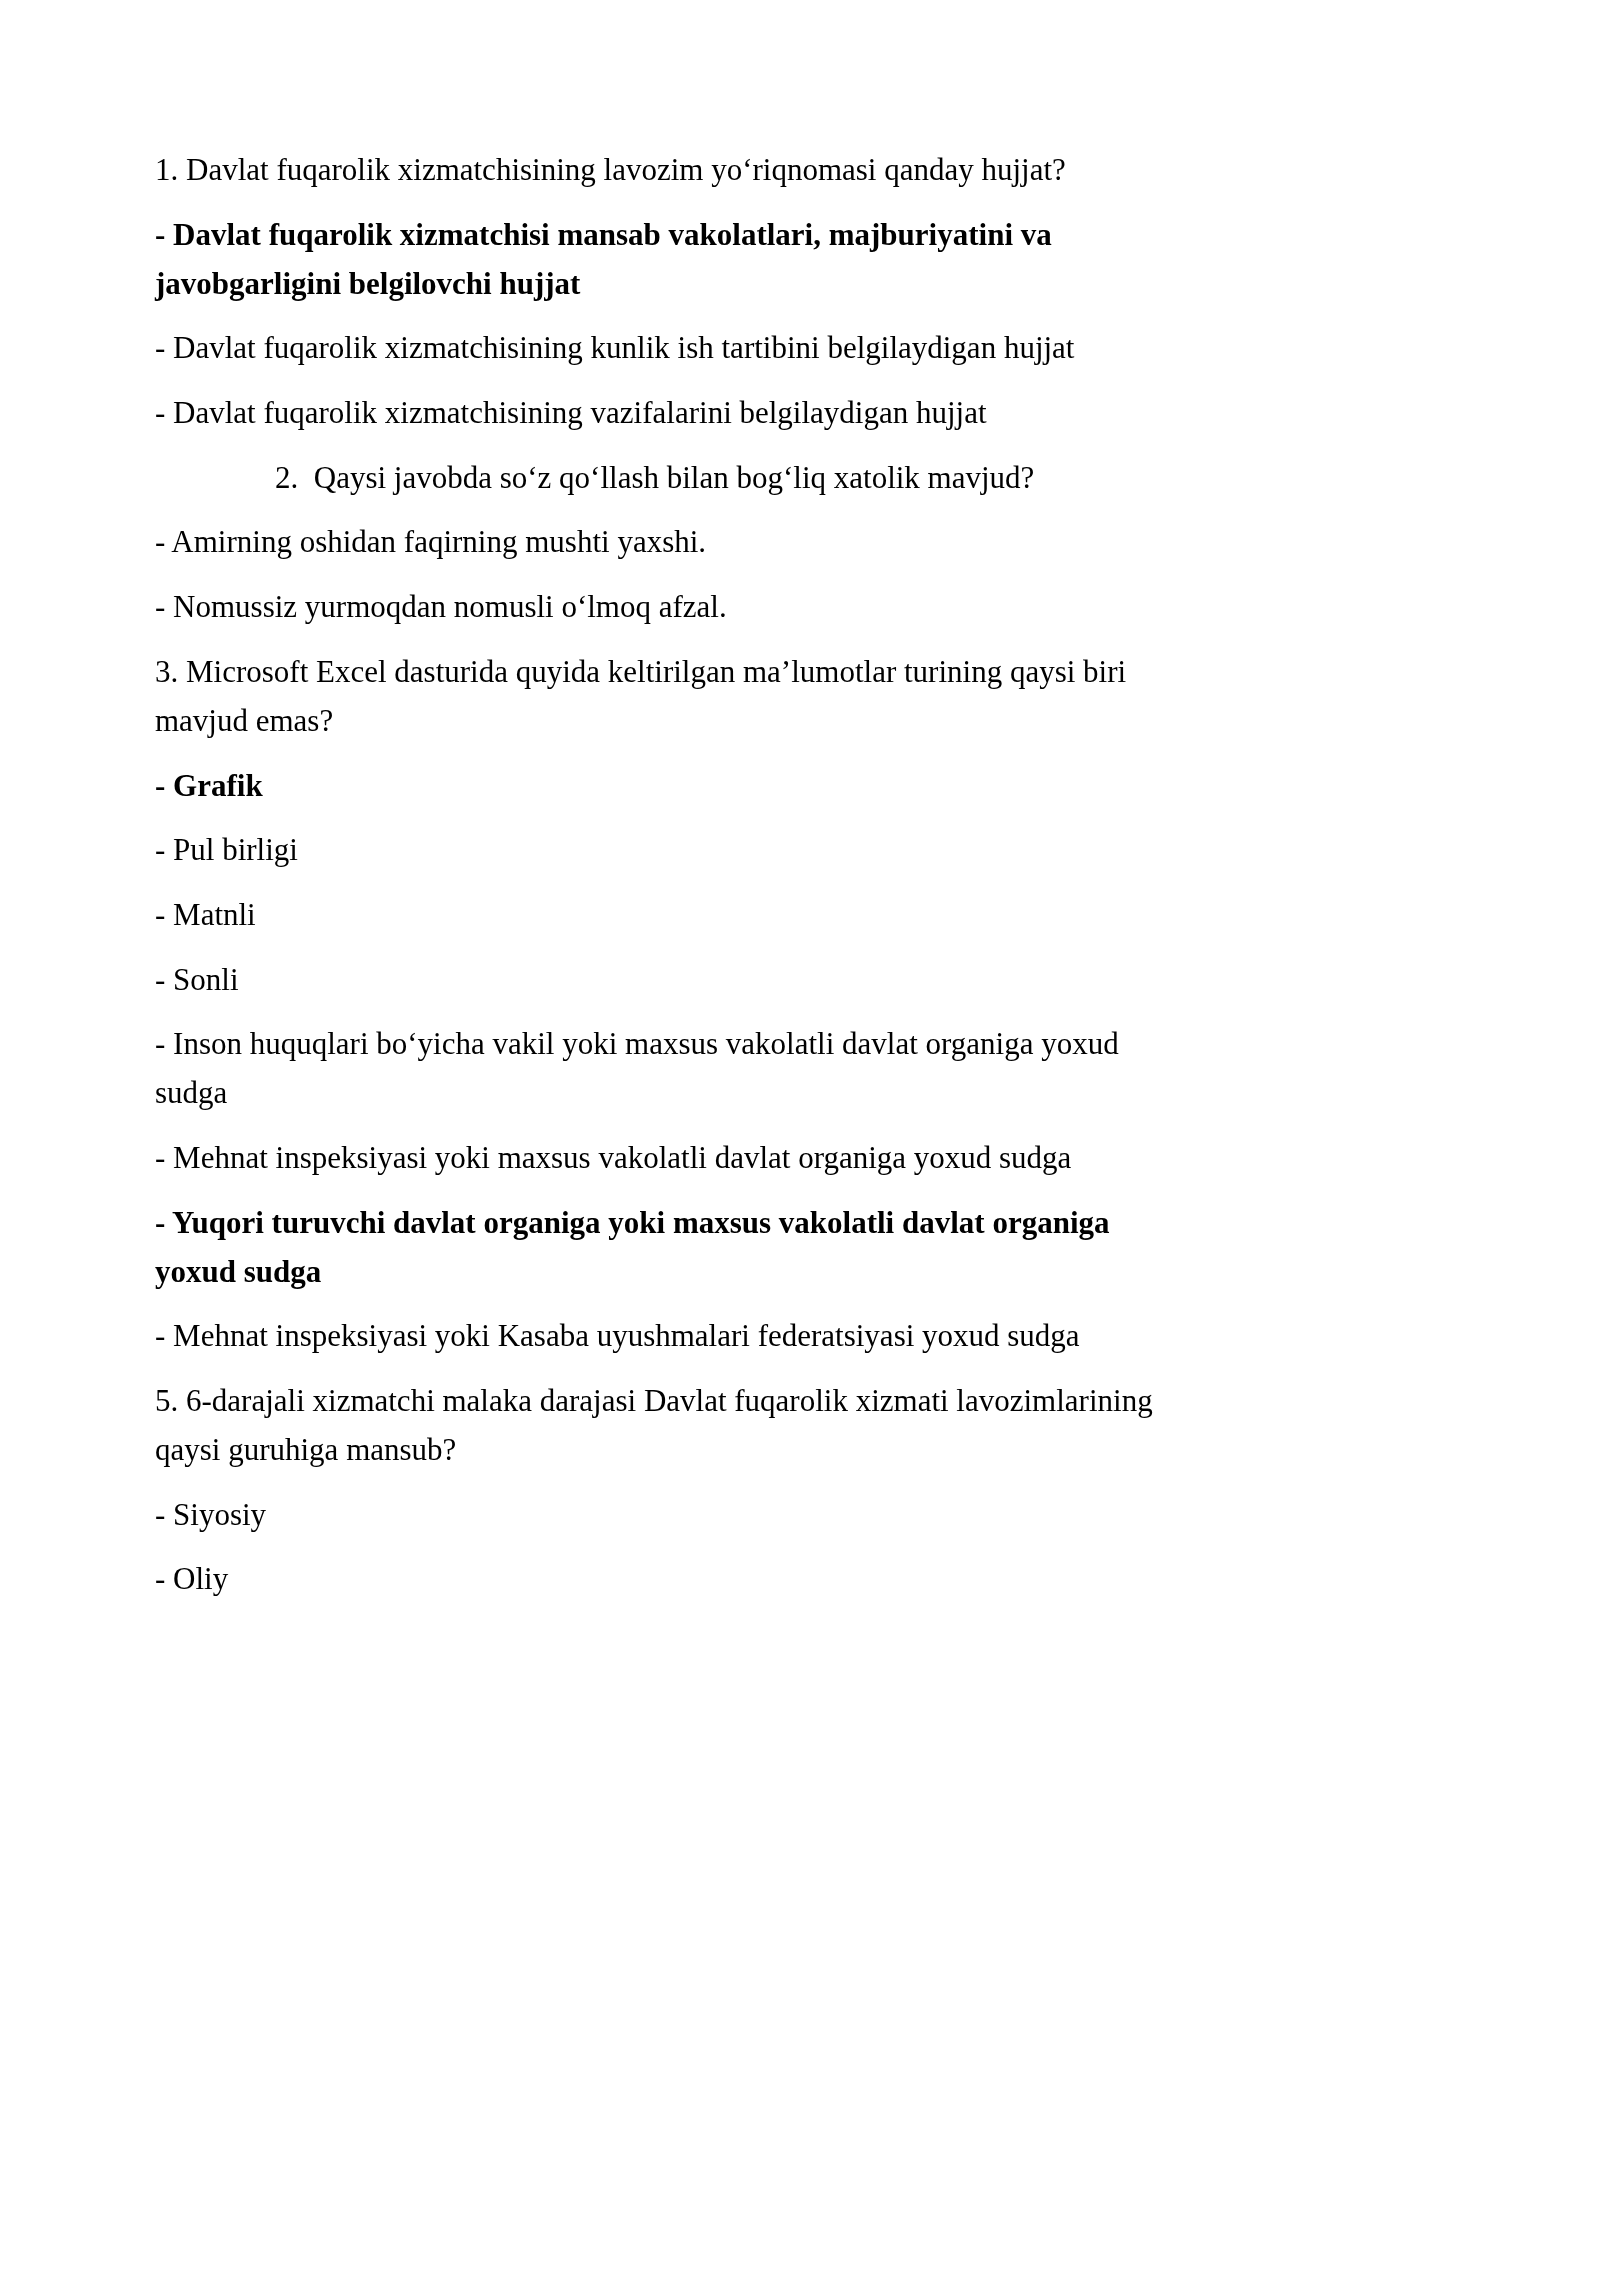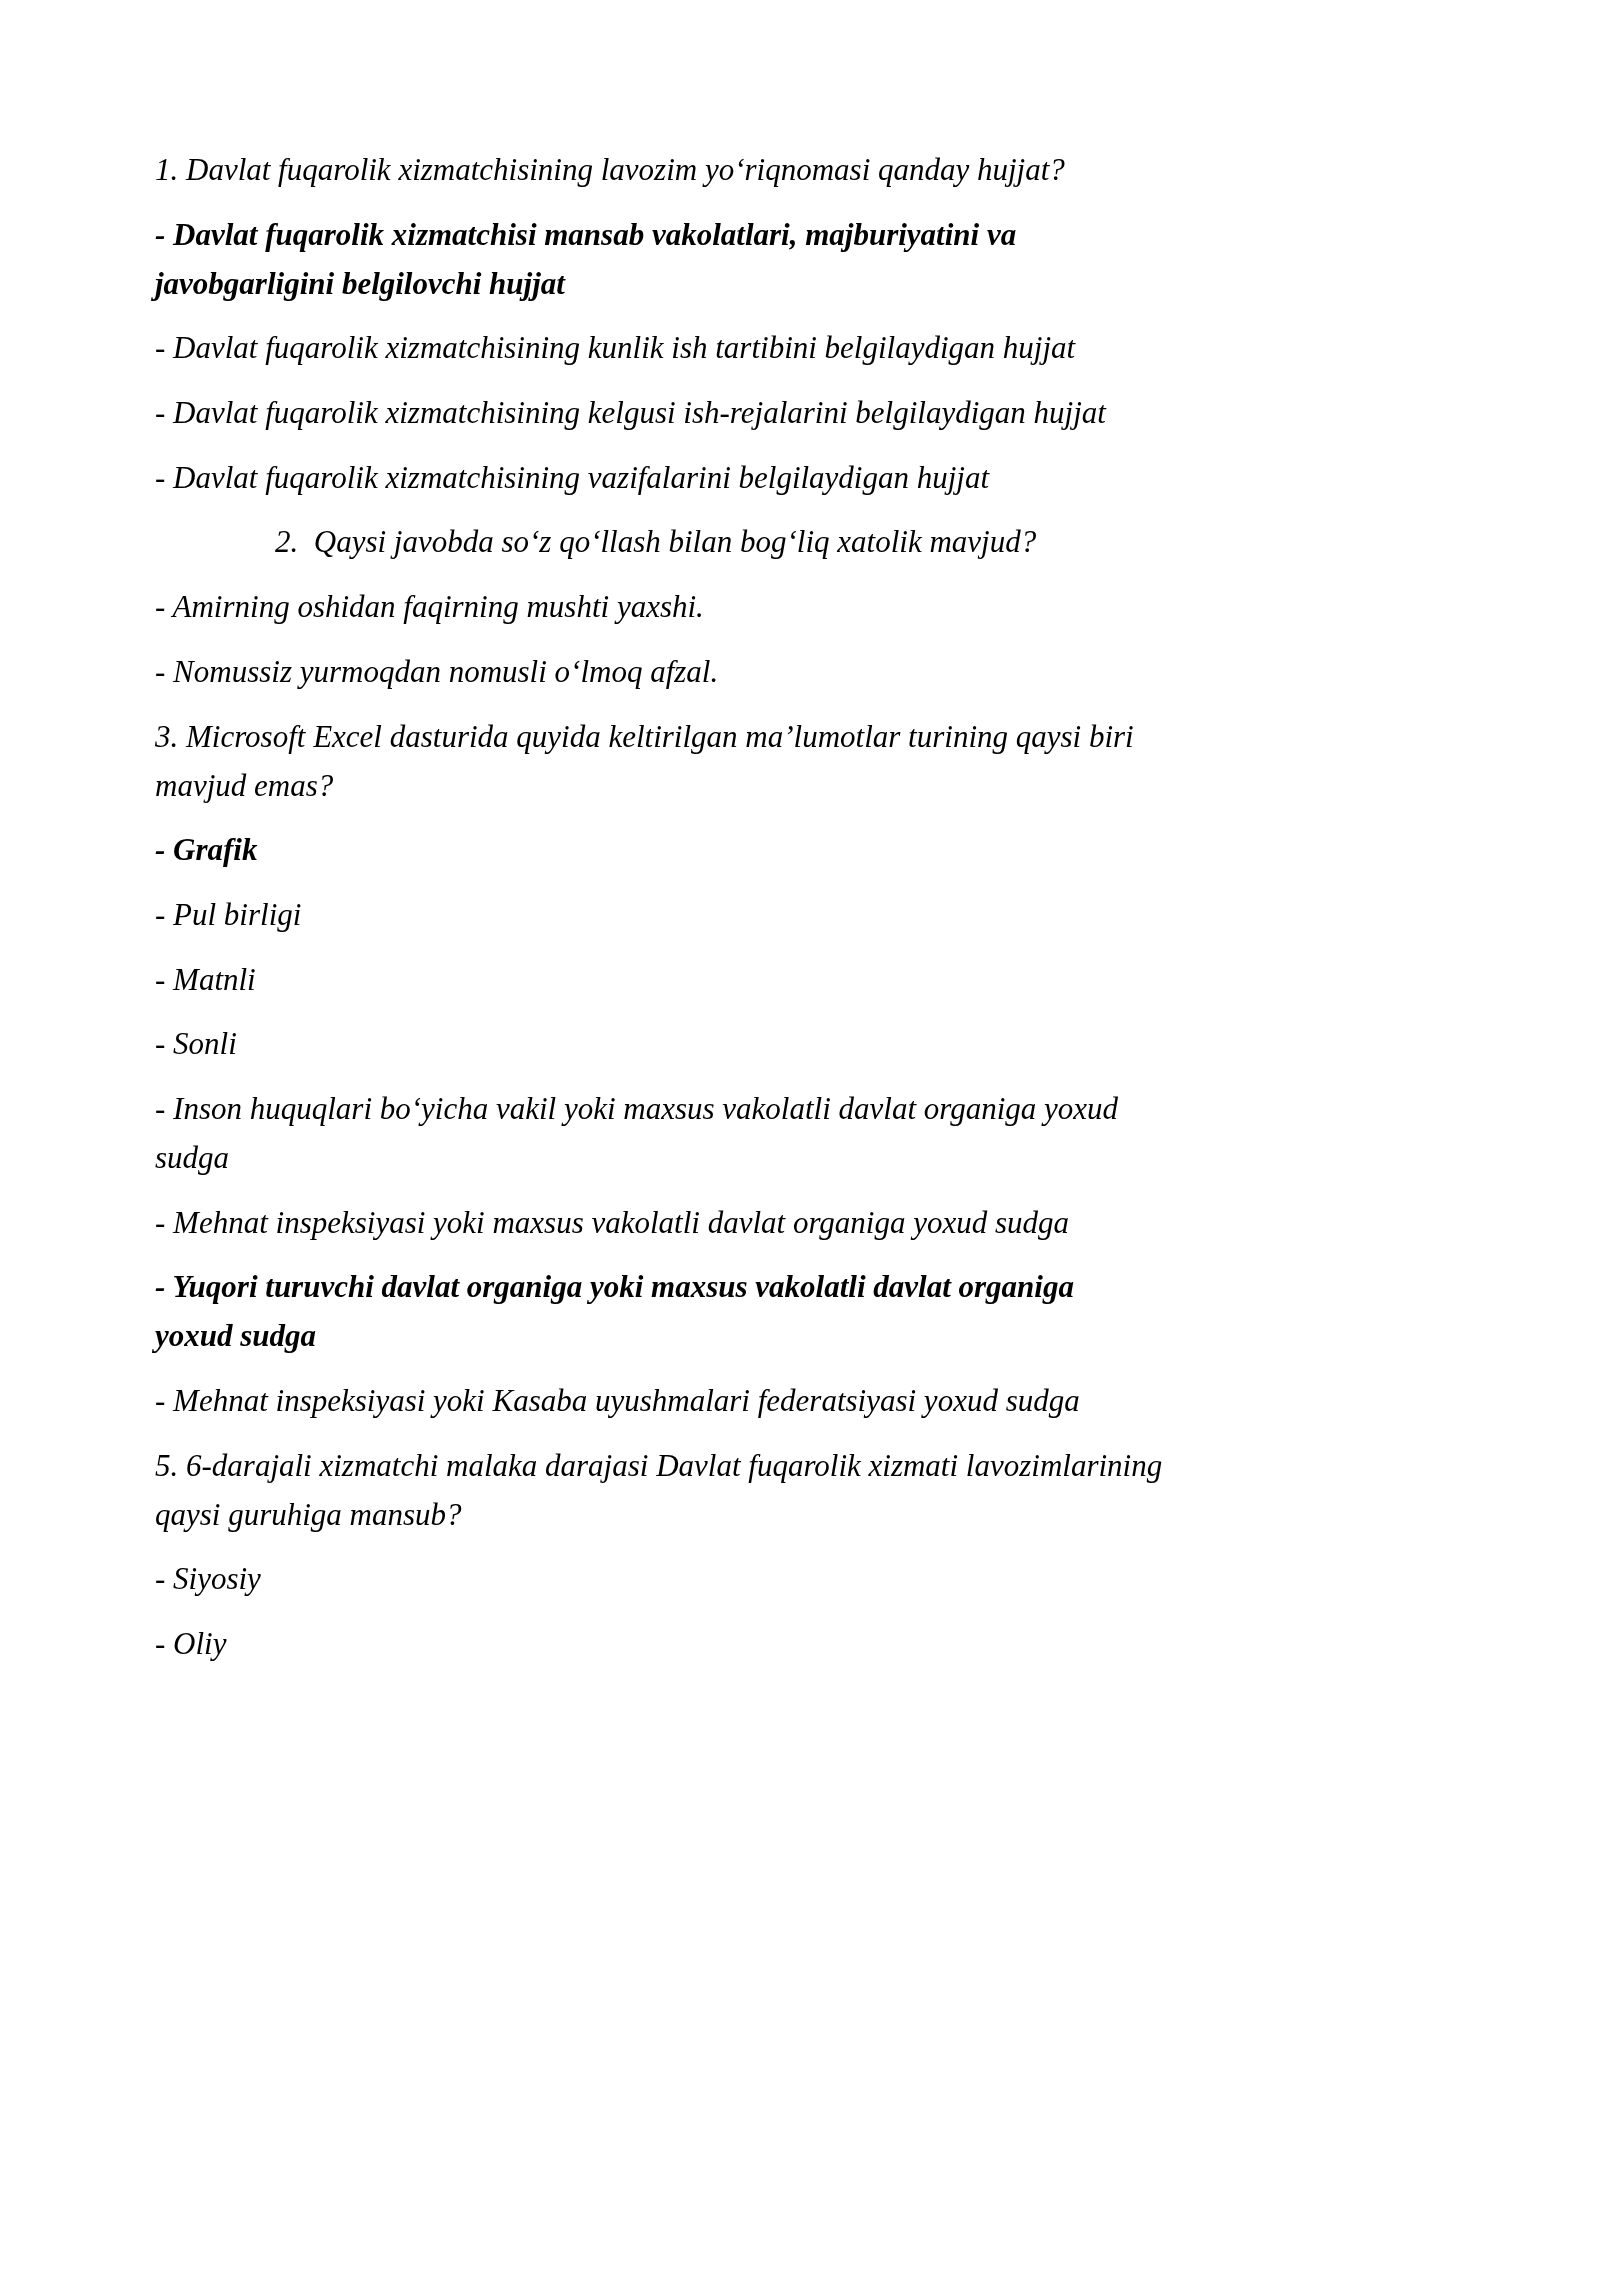--- a/index.html
+++ b/index.html
@@ -17,35 +17,33 @@
     background: #ffffff;
     color: #000000;
     font-family: "Liberation Serif", "DejaVu Serif", serif;
   }
   .para {
     margin: 0 0 15.7px 0;
     font-size: 31px;
     line-height: 49px;
     white-space: pre-wrap;
     color: #000000;
-    font-style: italic;
   }
   .para.bold { font-weight: 700; }
   .para.indented { padding-left: 120px; }
 </style>
 </head>
 <body>
 
 <main class="page">
     <section>
       <p class="para question">1. Davlat fuqarolik xizmatchisining lavozim yo‘riqnomasi qanday hujjat?</p>
       <p class="para option bold">- Davlat fuqarolik xizmatchisi mansab vakolatlari, majburiyatini va
 javobgarligini belgilovchi hujjat</p>
       <p class="para option">- Davlat fuqarolik xizmatchisining kunlik ish tartibini belgilaydigan hujjat</p>
-      <p class="para option">- Davlat fuqarolik xizmatchisining kelgusi ish-rejalarini belgilaydigan hujjat</p>
       <p class="para option">- Davlat fuqarolik xizmatchisining vazifalarini belgilaydigan hujjat</p>
     </section>
     <section>
       <p class="para question indented">2.  Qaysi javobda so‘z qo‘llash bilan bog‘liq xatolik mavjud?</p>
       <p class="para option">- Amirning oshidan faqirning mushti yaxshi.</p>
       <p class="para option">- Nomussiz yurmoqdan nomusli o‘lmoq afzal.</p>
     </section>
     <section>
       <p class="para question">3. Microsoft Excel dasturida quyida keltirilgan ma’lumotlar turining qaysi biri
 mavjud emas?</p>

